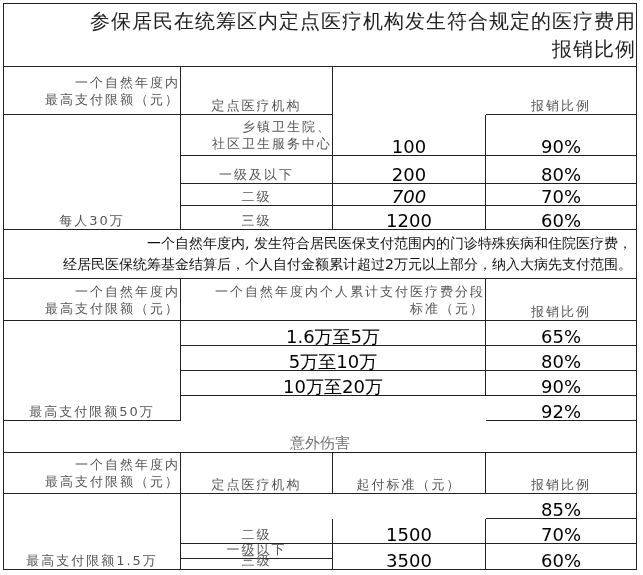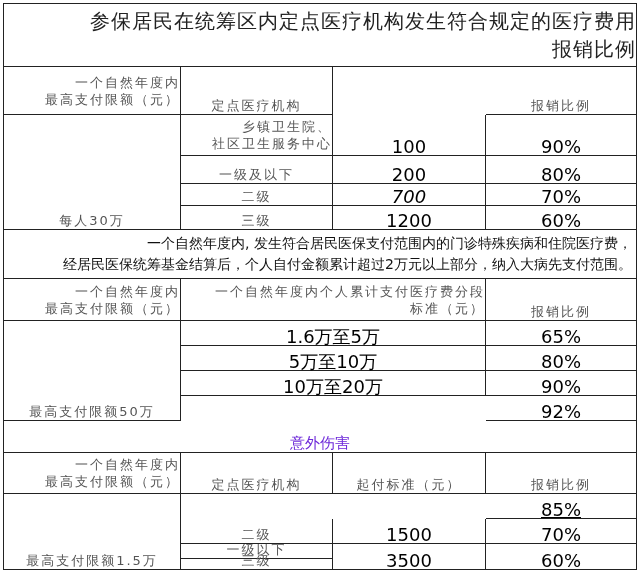--- a/index.html
+++ b/index.html
@@ -8,21 +8,21 @@
     .tbl { position: absolute; left: 3px; top: 3px; width: 634px; height: 567px;
            border: 1px solid #222; box-sizing: border-box; }
     .cell { position: absolute; box-sizing: border-box; display: flex;
             align-items: flex-end; justify-content: center; text-align: center;
             border-right: 1px solid #222; border-bottom: 1px solid #222;
             font-size: 13px; line-height: 17px; color: #555; letter-spacing: 2px; }
     .cell.last { border-right: none; }
     .cell.num { letter-spacing: 0; font-size: 18px; color: #000000; }
     .title { font-size: 20px; line-height: 28px; color: #222; letter-spacing: 1px; border-right: none; }
     .note { font-size: 14px; line-height: 21px; color: #111; letter-spacing: 0; border-right: none; padding: 0 4px; }
-    .section { font-size: 15px; color: #6d28d9; letter-spacing: 0; border-right: none; }
+    .section { font-size: 15px; color: #737373; letter-spacing: 0; border-right: none; }
     .noborder-b { border-bottom: none; }
   </style>
 </head>
 <body>
 
 <div class="tbl">
 
   <div class="cell title" style="left:0;top:0;width:632px;height:63px;flex-direction:column;">
     <div>参保居民在统筹区内定点医疗机构发生符合规定的医疗费用</div>
     <div>报销比例</div>
@@ -90,21 +90,21 @@
     <div>一个自然年度内</div>
     <div>最高支付限额（元）</div>
   </div>
   <div class="cell" style="left:177px;top:449px;width:152px;height:41px;">定点医疗机构</div>
   <div class="cell" style="left:329px;top:449px;width:153px;height:41px;">起付标准（元）</div>
   <div class="cell last" style="left:482px;top:449px;width:150px;height:41px;">报销比例</div>
 
   <div class="cell noborder-b" style="left:0;top:490px;width:177px;height:75px;">最高支付限额1.5万</div>
 
   <div class="cell" style="left:177px;top:490px;width:152px;height:25px;margin-top:40px;">一级以下</div>
-  <div class="cell num last" style="left:482px;top:490px;width:150px;height:25px;text-decoration:underline;">85%</div>
+  <div class="cell num last" style="left:482px;top:490px;width:150px;height:25px;">85%</div>
 
   <div class="cell" style="left:177px;top:515px;width:152px;height:25px;">二级</div>
   <div class="cell num" style="left:329px;top:515px;width:153px;height:25px;">1500</div>
   <div class="cell num last" style="left:482px;top:515px;width:150px;height:25px;">70%</div>
 
   <div class="cell noborder-b" style="left:177px;top:540px;width:152px;height:25px;">三级</div>
   <div class="cell num noborder-b" style="left:329px;top:540px;width:153px;height:25px;">3500</div>
   <div class="cell num last noborder-b" style="left:482px;top:540px;width:150px;height:25px;">60%</div>
 
 </div>

